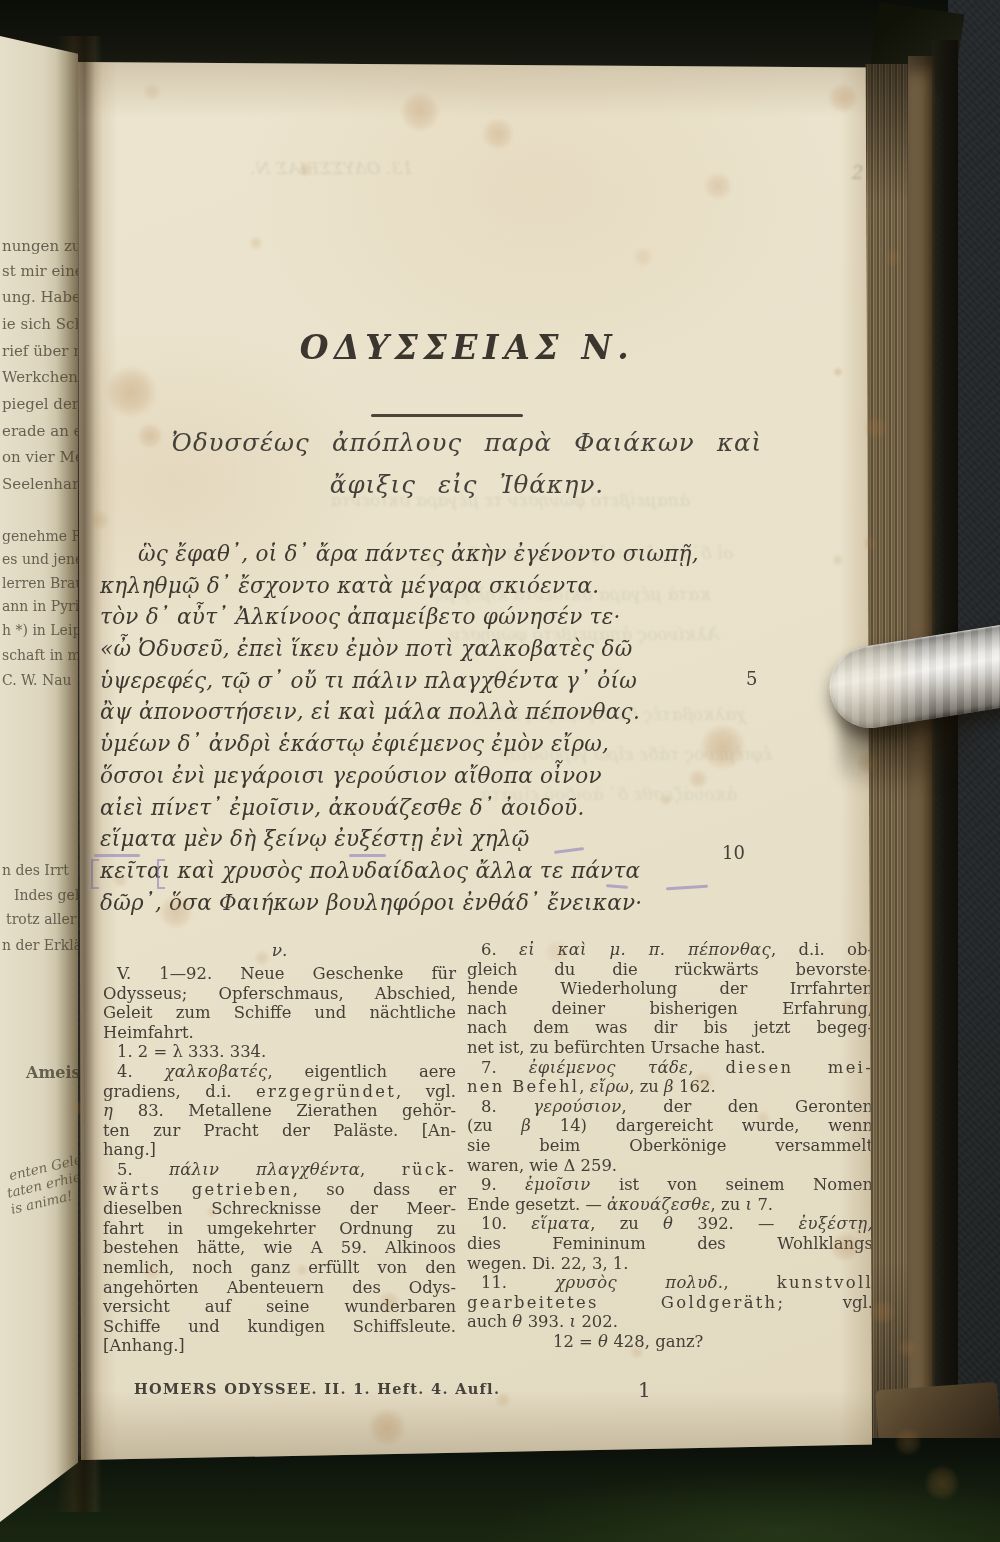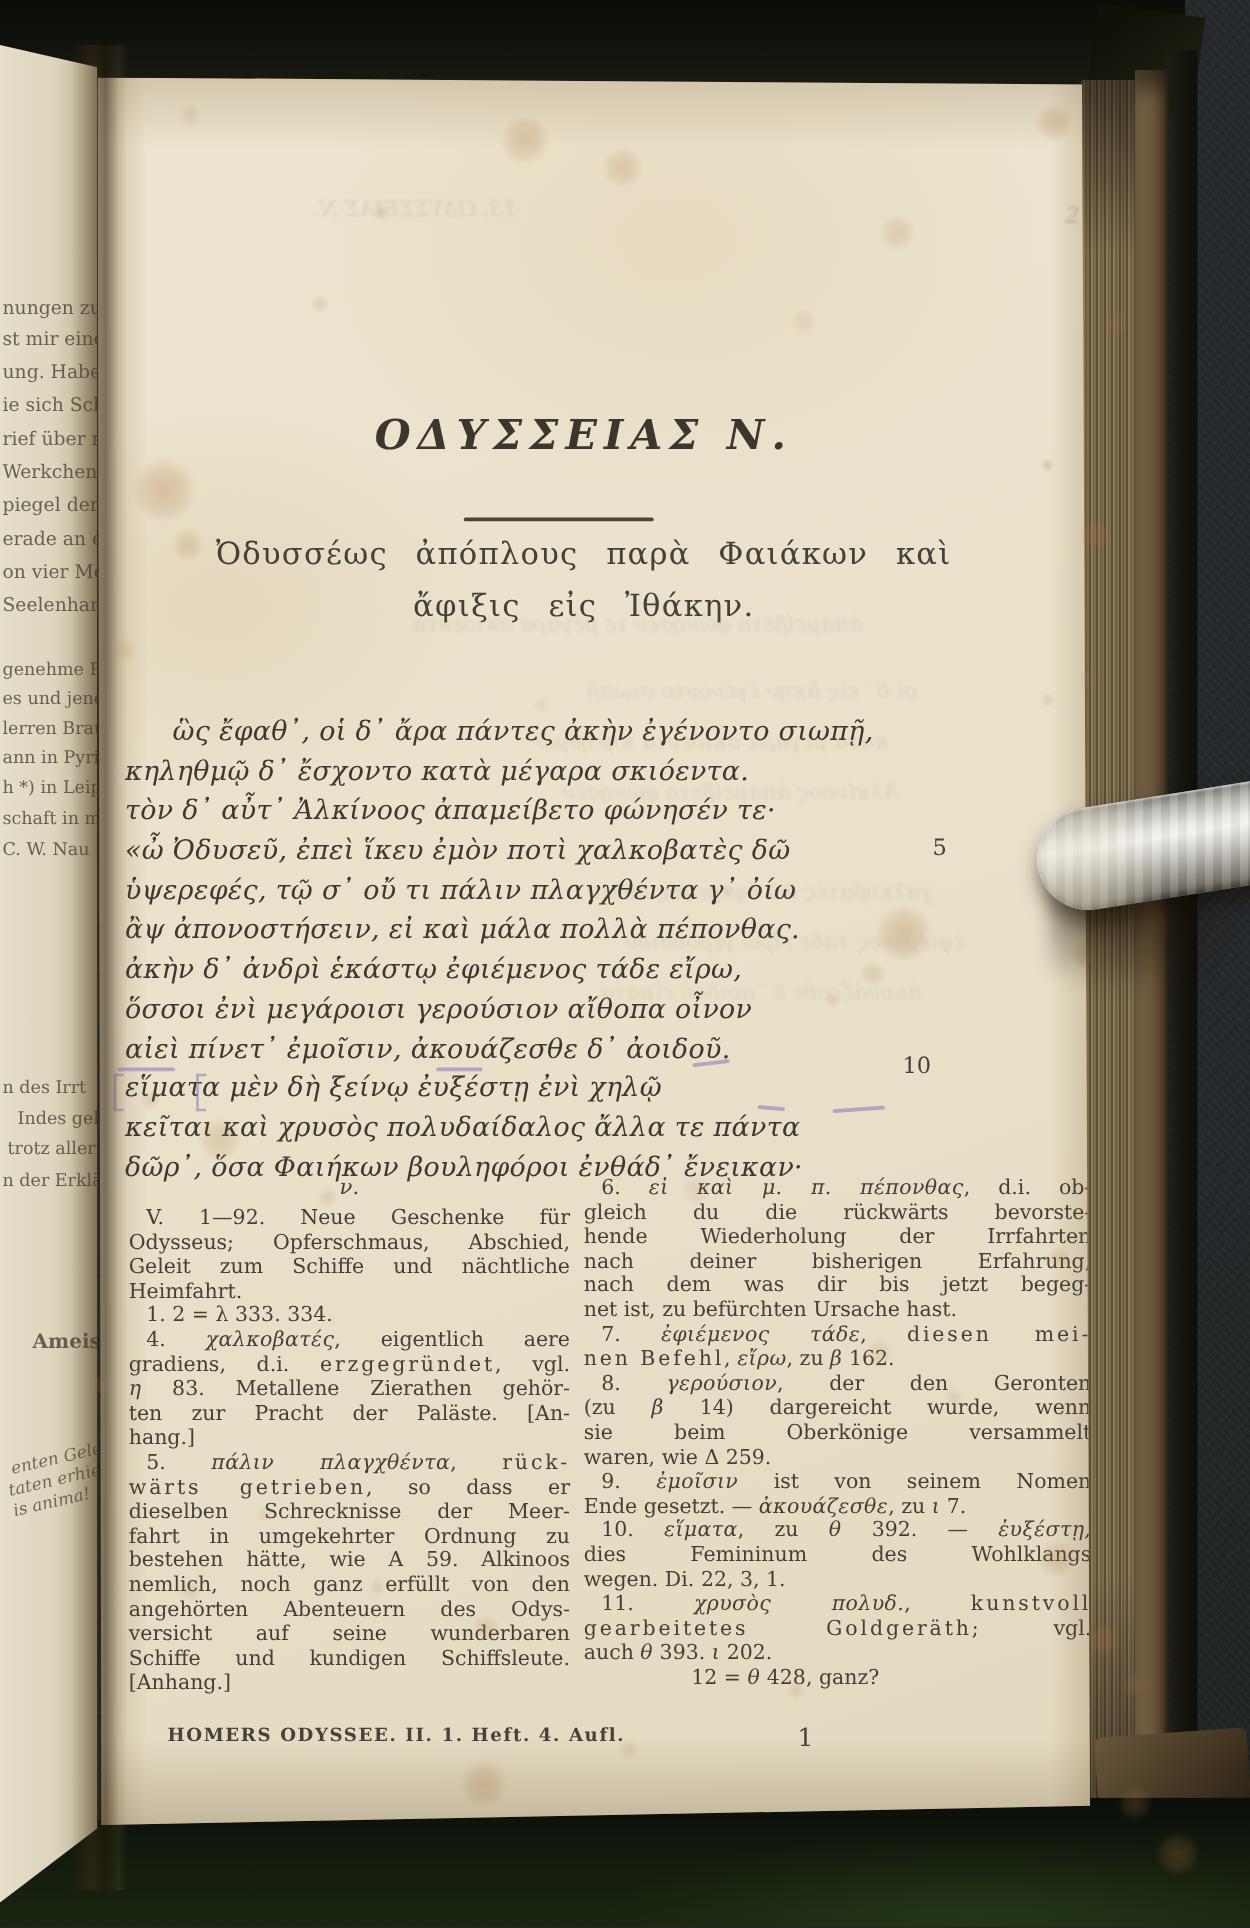--- a/index.html
+++ b/index.html
@@ -58,27 +58,27 @@
       radial-gradient(ellipse 300px 220px at 12% 30%, rgba(185,145,90,.12), rgba(0,0,0,0) 70%),
       linear-gradient(90deg, rgba(132,104,62,.30) 0%, rgba(132,104,62,0) 5%),
       linear-gradient(270deg, rgba(140,112,70,.26) 0%, rgba(140,112,70,0) 4%),
       linear-gradient(180deg, rgba(120,95,58,.22) 0%, rgba(120,95,58,0) 4%, rgba(120,95,58,0) 95%, rgba(110,88,54,.28) 100%),
       linear-gradient(160deg,#ece4ce 0%,#e9e1ca 50%,#e2d9c0 100%);
     color:#413c35;}
 
   .center-item{position:absolute;left:16px;width:706px;text-align:center;margin-left:20px;}
   .page-title{top:266px;font-style:italic;font-weight:bold;font-size:33px;letter-spacing:.17em;color:#3b362e;}
   .head-rule{position:absolute;left:293px;top:352px;width:152px;height:3px;background:#4a443a;border-radius:2px;}
-  .arg{font-size:24.5px;word-spacing:.55em;letter-spacing:.04em;color:#44403a;}
+  .arg{font-style:italic;font-size:24.5px;word-spacing:.55em;letter-spacing:.04em;color:#44403a;}
   .arg1{top:366px;} .arg2{top:408px;}
 
   .verse{position:absolute;left:22px;top:476px;width:706px;font-style:italic;
     font-size:21.5px;letter-spacing:.012em;color:#3d3830;}
   .vline{line-height:31.7px;height:31.7px;white-space:nowrap;}
-  .vline.first{text-indent:38px;margin-top:32px;}
+  .vline.first{text-indent:38px;}
   .margin-num{position:absolute;font-size:18px;color:#45403a;}
   .mn5{left:668px;top:606px;} .mn10{left:644px;top:764px;margin-top:16px;}
 
   .notes-head{position:absolute;left:25px;top:878px;width:353px;text-align:center;
     font-style:italic;font-size:17px;color:#45403a;}
   .ncol{position:absolute;font-size:16.4px;line-height:19.6px;color:#443f37;}
   .ncol-left{left:25px;top:902px;width:353px;}
   .ncol-right{left:389px;top:878px;width:406px;}
   .cline{text-align:justify;text-align-last:justify;white-space:normal;}
   .cline.nj{text-align-last:left;}
@@ -185,21 +185,21 @@
     <div class="center-item arg arg1">Ὀδυσσέως ἀπόπλους παρὰ Φαιάκων καὶ</div>
     <div class="center-item arg arg2">ἄφιξις εἰς Ἰθάκην.</div>
 
     <div class="verse" id="verse">
         <div class="vline first">ὣς ἔφαθ᾽, οἱ δ᾽ ἄρα πάντες ἀκὴν ἐγένοντο σιωπῇ,</div>
         <div class="vline">κηληθμῷ δ᾽ ἔσχοντο κατὰ μέγαρα σκιόεντα.</div>
         <div class="vline">τὸν δ᾽ αὖτ᾽ Ἀλκίνοος ἀπαμείβετο φώνησέν τε·</div>
         <div class="vline">«ὦ Ὀδυσεῦ, ἐπεὶ ἵκευ ἐμὸν ποτὶ χαλκοβατὲς δῶ</div>
         <div class="vline">ὑψερεφές, τῷ σ᾽ οὔ τι πάλιν πλαγχθέντα γ᾽ ὀίω</div>
         <div class="vline">ἂψ ἀπονοστήσειν, εἰ καὶ μάλα πολλὰ πέπονθας.</div>
-        <div class="vline">ἀκὴν δ᾽ ἀνδρὶ ἑκάστῳ ἐφιέμενος τάδε εἴρω,</div>
+        <div class="vline">ὑμέων δ᾽ ἀνδρὶ ἑκάστῳ ἐφιέμενος ἐμὸν εἴρω,</div>
         <div class="vline">ὅσσοι ἐνὶ μεγάροισι γερούσιον αἴθοπα οἶνον</div>
         <div class="vline">αἰεὶ πίνετ᾽ ἐμοῖσιν, ἀκουάζεσθε δ᾽ ἀοιδοῦ.</div>
         <div class="vline">εἵματα μὲν δὴ ξείνῳ ἐυξέστῃ ἐνὶ χηλῷ</div>
         <div class="vline">κεῖται καὶ χρυσὸς πολυδαίδαλος ἄλλα τε πάντα</div>
         <div class="vline">δῶρ᾽, ὅσα Φαιήκων βουληφόροι ἐνθάδ᾽ ἔνεικαν·</div>
       </div>
     <div class="margin-num mn5">5</div>
     <div class="margin-num mn10">10</div>
 
     <div class="notes-head">ν.</div>

